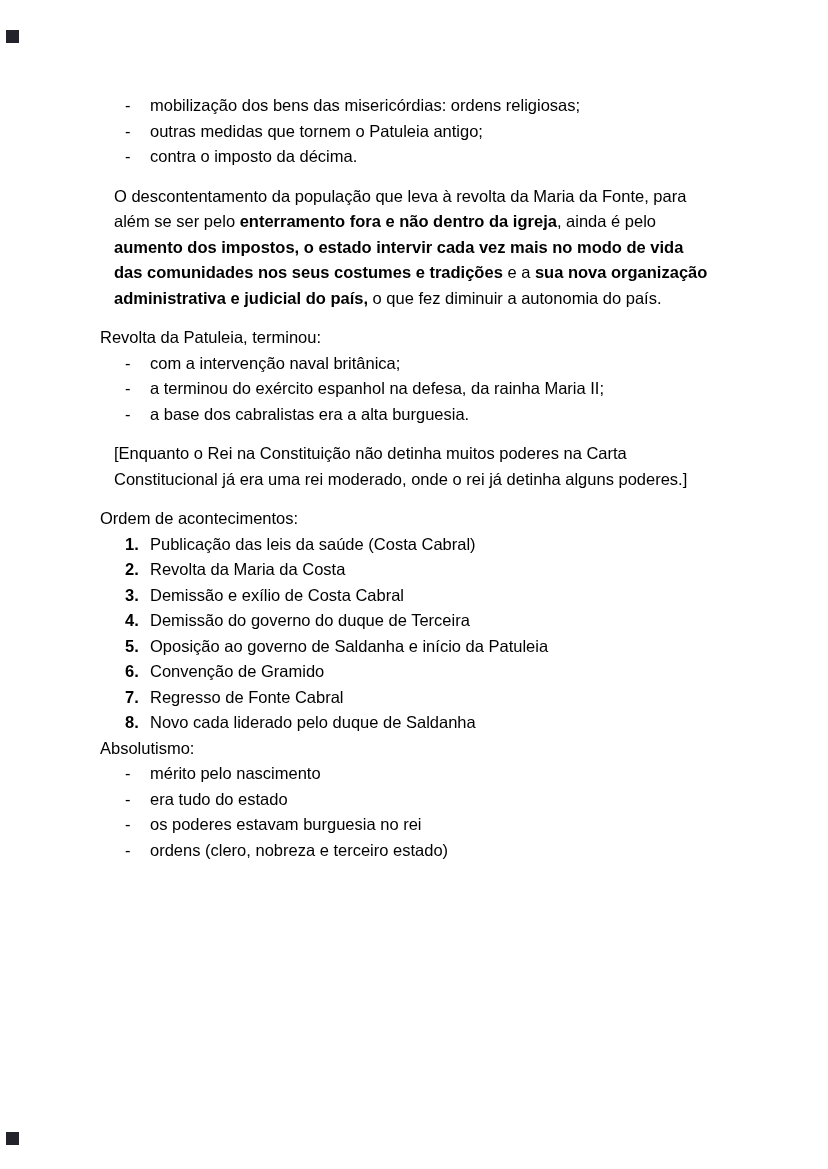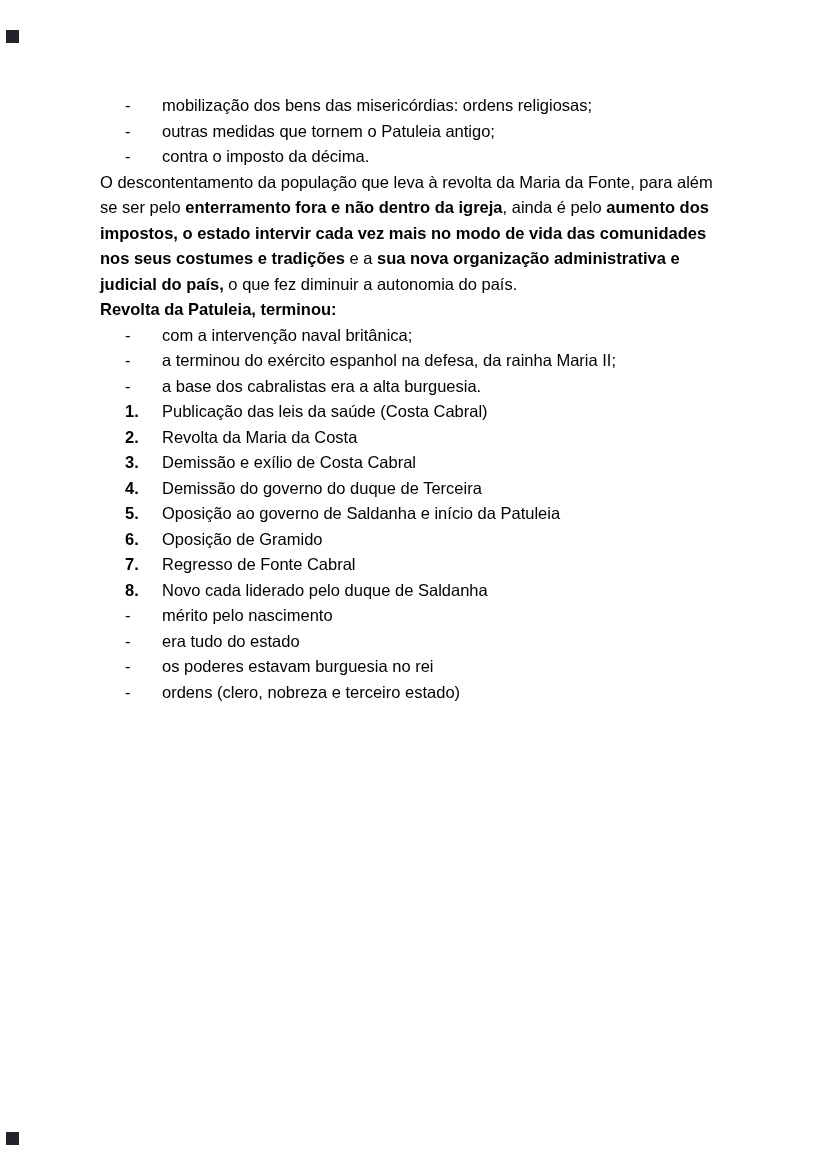--- a/index.html
+++ b/index.html
@@ -44,27 +44,27 @@
   .li { display: flex; }
   .marker {
     flex: 0 0 25px;
     width: 25px;
   }
   .num {
     flex: 0 0 25px;
     width: 25px;
     font-weight: bold;
   }
-  .txt { flex: 1 1 auto; margin-left: 12px; }
-  .para { margin: 0; }
+  .txt { flex: 1 1 auto; }
+  .para { margin: 14px; }
   .hd {
     margin: 0;
     font-size: inherit;
     line-height: inherit;
-    font-weight: bold;
+    font-weight: normal;
   }
   strong { font-weight: bold; }
 </style>
 </head>
 <body>
 
 <div class="page">
   <div class="corner-mark top"></div>
   <div class="corner-mark bottom"></div>
 
@@ -96,21 +96,23 @@
       <li class="li">
         <span class="marker">-</span>
         <span class="txt">a terminou do exército espanhol na defesa, da rainha Maria II;</span>
       </li>
       <li class="li">
         <span class="marker">-</span>
         <span class="txt">a base dos cabralistas era a alta burguesia.</span>
       </li>
     </ul>
 
+    <p class="para">[Enquanto o Rei na Constituição não detinha muitos poderes na Carta Constitucional já era uma rei moderado, onde o rei já detinha alguns poderes.]</p>
 
+    <h3 class="hd">Ordem de acontecimentos:</h3>
     <ol class="num-list">
       <li class="li">
         <span class="num">1.</span>
         <span class="txt">Publicação das leis da saúde (Costa Cabral)</span>
       </li>
       <li class="li">
         <span class="num">2.</span>
         <span class="txt">Revolta da Maria da Costa</span>
       </li>
       <li class="li">
@@ -120,32 +122,33 @@
       <li class="li">
         <span class="num">4.</span>
         <span class="txt">Demissão do governo do duque de Terceira</span>
       </li>
       <li class="li">
         <span class="num">5.</span>
         <span class="txt">Oposição ao governo de Saldanha e início da Patuleia</span>
       </li>
       <li class="li">
         <span class="num">6.</span>
-        <span class="txt">Oposição de Gramido</span>
+        <span class="txt">Convenção de Gramido</span>
       </li>
       <li class="li">
         <span class="num">7.</span>
         <span class="txt">Regresso de Fonte Cabral</span>
       </li>
       <li class="li">
         <span class="num">8.</span>
         <span class="txt">Novo cada liderado pelo duque de Saldanha</span>
       </li>
     </ol>
 
+    <h3 class="hd">Absolutismo:</h3>
     <ul class="dash-list">
       <li class="li">
         <span class="marker">-</span>
         <span class="txt">mérito pelo nascimento</span>
       </li>
       <li class="li">
         <span class="marker">-</span>
         <span class="txt">era tudo do estado</span>
       </li>
       <li class="li">

